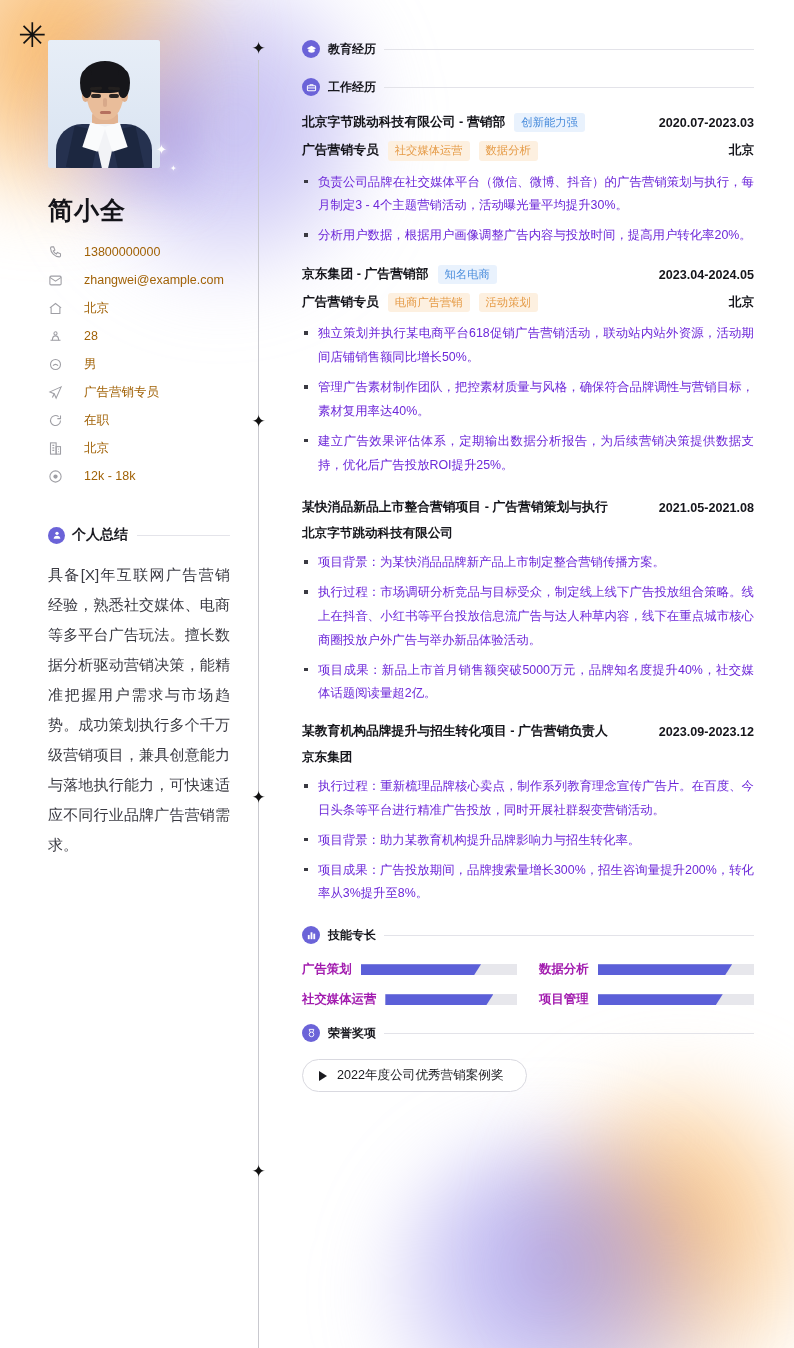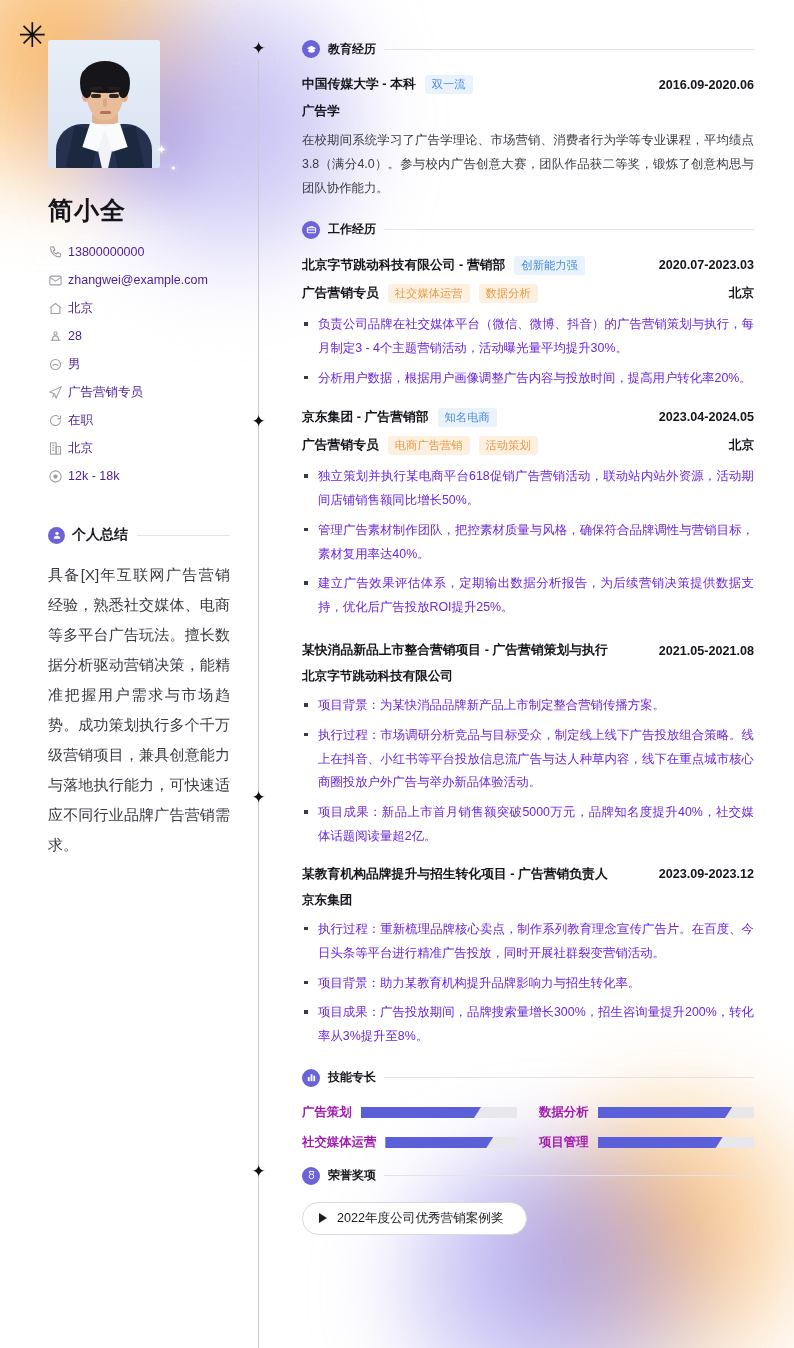--- a/index.html
+++ b/index.html
@@ -77,21 +77,21 @@
     filter:blur(16px); z-index:-1;
   }
   .sparkle { position:absolute; color:#fff; font-size:11px; text-shadow:0 0 6px rgba(255,255,255,.95); }
 
   .name {
     font-size:25px; font-weight:700; letter-spacing:1px;
     color:#14141a; margin:0 0 18px 0;
   }
 
   .info-list { list-style:none; }
-  .info-item { display:flex; align-items:flex-start; gap:5px; margin-bottom:13px; font-size:12.5px; color:#4c1d95; }
+  .info-item { display:flex; align-items:flex-start; gap:21px; margin-bottom:13px; font-size:12.5px; color:#a16207; }
   .info-item .ico { width:15px; height:15px; flex:0 0 15px; display:block; opacity:.65; }
   .info-item .ico svg { width:15px; height:15px; display:block; }
   .info-item .txt { line-height:1.2; }
 
   .summary-block { margin-top:42px; }
   .sb-head { display:flex; align-items:center; gap:7px; margin-bottom:16px; }
   .sb-head .badge {
     width:17px; height:17px; border-radius:50%;
     background:#6b63d8; display:flex; align-items:center; justify-content:center;
     flex:0 0 17px;
@@ -327,30 +327,20 @@
       <div class="sec-head">
         <span class="badge">
             <svg viewBox="0 0 24 24" fill="#fff">
               <path d="M12 4L2 9l10 5 10-5-10-5z"></path>
               <path d="M5 12v4c0 1.7 3.1 3 7 3s7-1.3 7-3v-4"></path>
             </svg>
           </span>
         <span class="t">教育经历</span>
         <span class="rule"></span>
       </div>
-      <div class="entry">
-        <div class="row1">
-          <span class="org">中国传媒大学 - 本科</span>
-          <span class="tag blue">双一流</span>
-          <span class="spacer"></span>
-          <span class="date">2016.09-2020.06</span>
-        </div>
-        <div class="subtitle">广告学</div>
-        <p class="para">在校期间系统学习了广告学理论、市场营销、消费者行为学等专业课程，平均绩点3.8（满分4.0）。参与校内广告创意大赛，团队作品获二等奖，锻炼了创意构思与团队协作能力。</p>
-      </div>
     </section>
 
     <section class="section" style="margin-top:20px;">
       <div class="sec-head">
         <span class="badge">
             <svg viewBox="0 0 24 24" fill="none" stroke="#fff" stroke-width="2.2">
               <rect x="3" y="8" width="18" height="11" rx="2"></rect>
               <path d="M9 8V6h6v2"></path>
               <path d="M3 13h18"></path>
             </svg>

